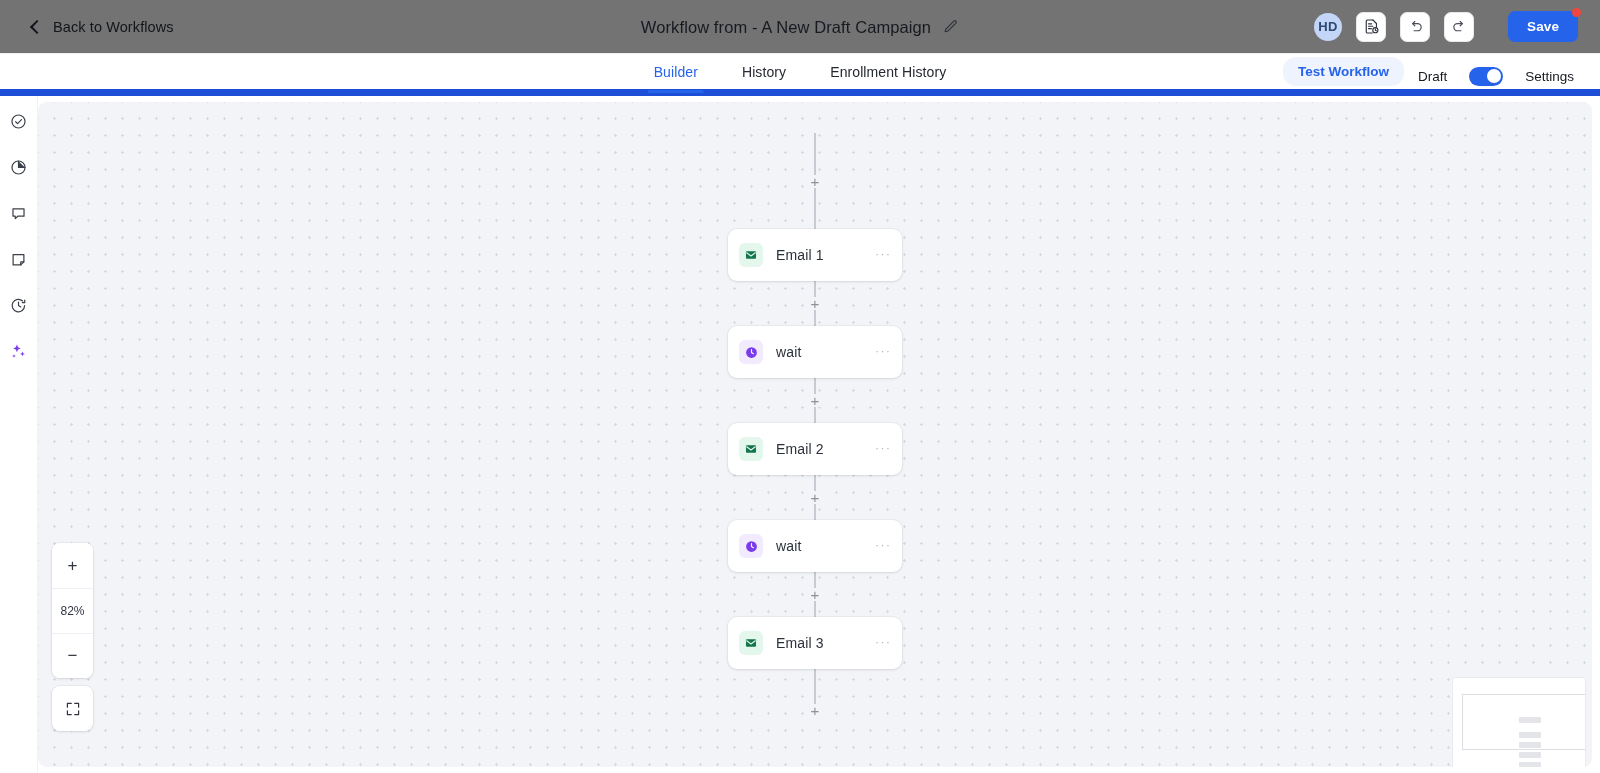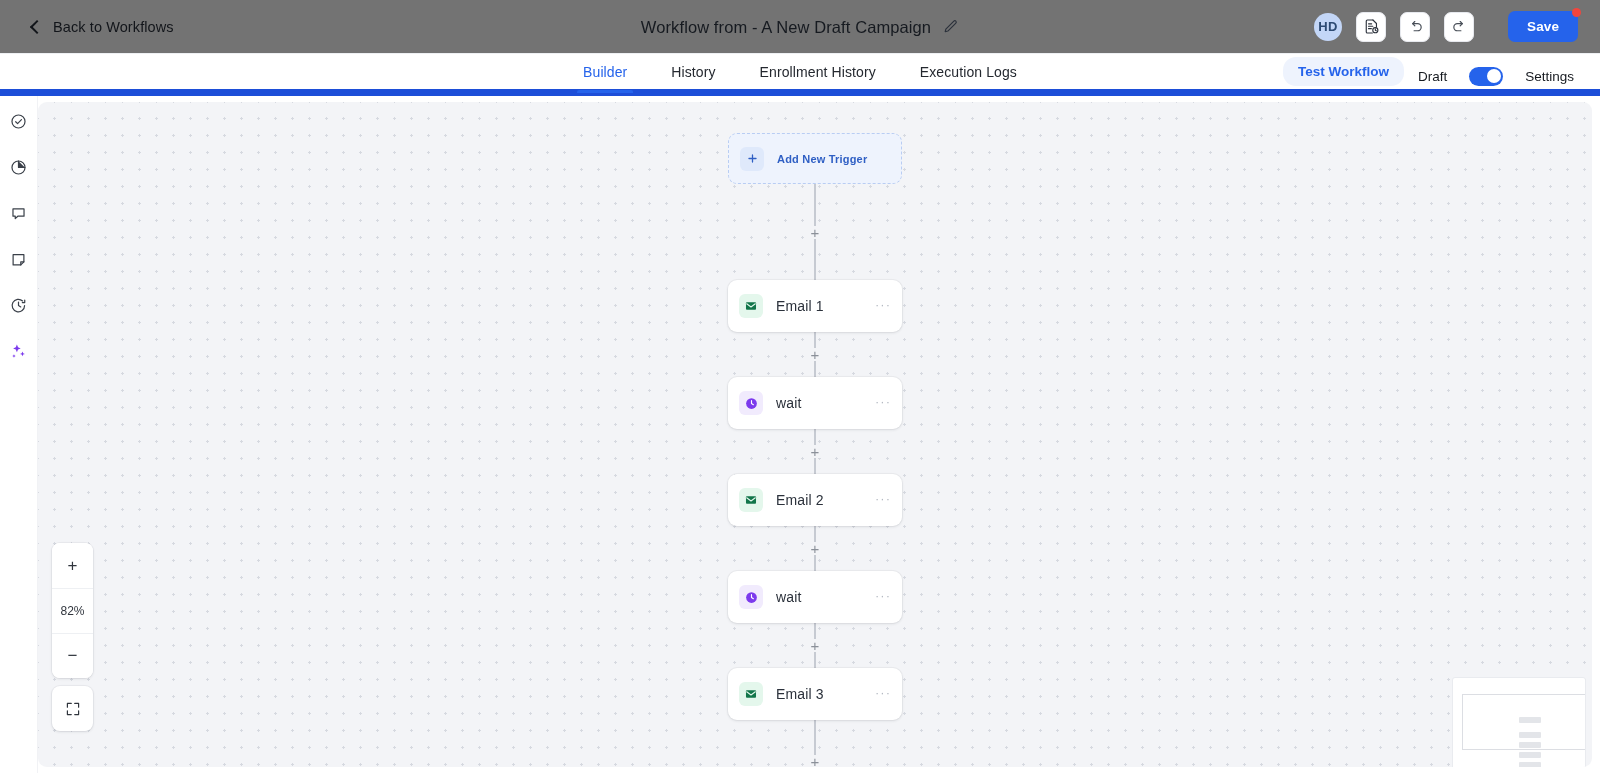--- a/index.html
+++ b/index.html
@@ -322,21 +322,20 @@
       <span class="save-dot"></span>
     </div>
   </div>
 </div>
 
 <div class="tabbar">
   <div class="tabs">
     <div class="tab active">Builder</div>
     <div class="tab">History</div>
     <div class="tab">Enrollment History</div>
-    <div class="tab">Execution Logs</div>
   </div>
 
   <div class="tabbar-right">
     <button class="test-wf-btn">Test Workflow</button>
     <div class="pubgroup">
       <span class="lbl">Draft</span>
       <div class="switch">
         <span class="knob"></span>
       </div>
       <span class="lbl">Settings</span>
@@ -391,28 +390,20 @@
         <path d="M5.3 16.4l.7 1.65L7.65 18.75l-1.65.7L5.3 21.1l-.7-1.65L2.95 18.75l1.65-.7z"></path>
       </svg>
     </div>
   </div>
 
   <div class="canvas-outer">
     <div class="canvas">
 
       <div class="flow">
 
-        <div class="node trigger">
-          <span class="node-ico ico-plus">
-            <svg width="13" height="13" viewBox="0 0 24 24" fill="none" stroke="#2f5fc4" stroke-width="2.4" stroke-linecap="round">
-              <path d="M12 5.5v13M5.5 12h13"></path>
-            </svg>
-          </span>
-          <span class="node-label">Add New Trigger</span>
-        </div>
 
         <div class="connector h96">
           <span class="conn-plus">+</span>
         </div>
 
         <div class="node">
           <span class="node-ico ico-email">
             <svg width="14" height="14" viewBox="0 0 24 24" fill="#12764a">
               <path d="M3.4 7.2a1.6 1.6 0 0 1 1.6-1.6h14a1.6 1.6 0 0 1 1.6 1.6v9.6a1.6 1.6 0 0 1-1.6 1.6H5a1.6 1.6 0 0 1-1.6-1.6z"></path>
               <path d="M4.6 8.2l7.4 5.4 7.4-5.4" stroke="#e4f7ec" stroke-width="1.9" fill="none" stroke-linecap="round" stroke-linejoin="round"></path>

